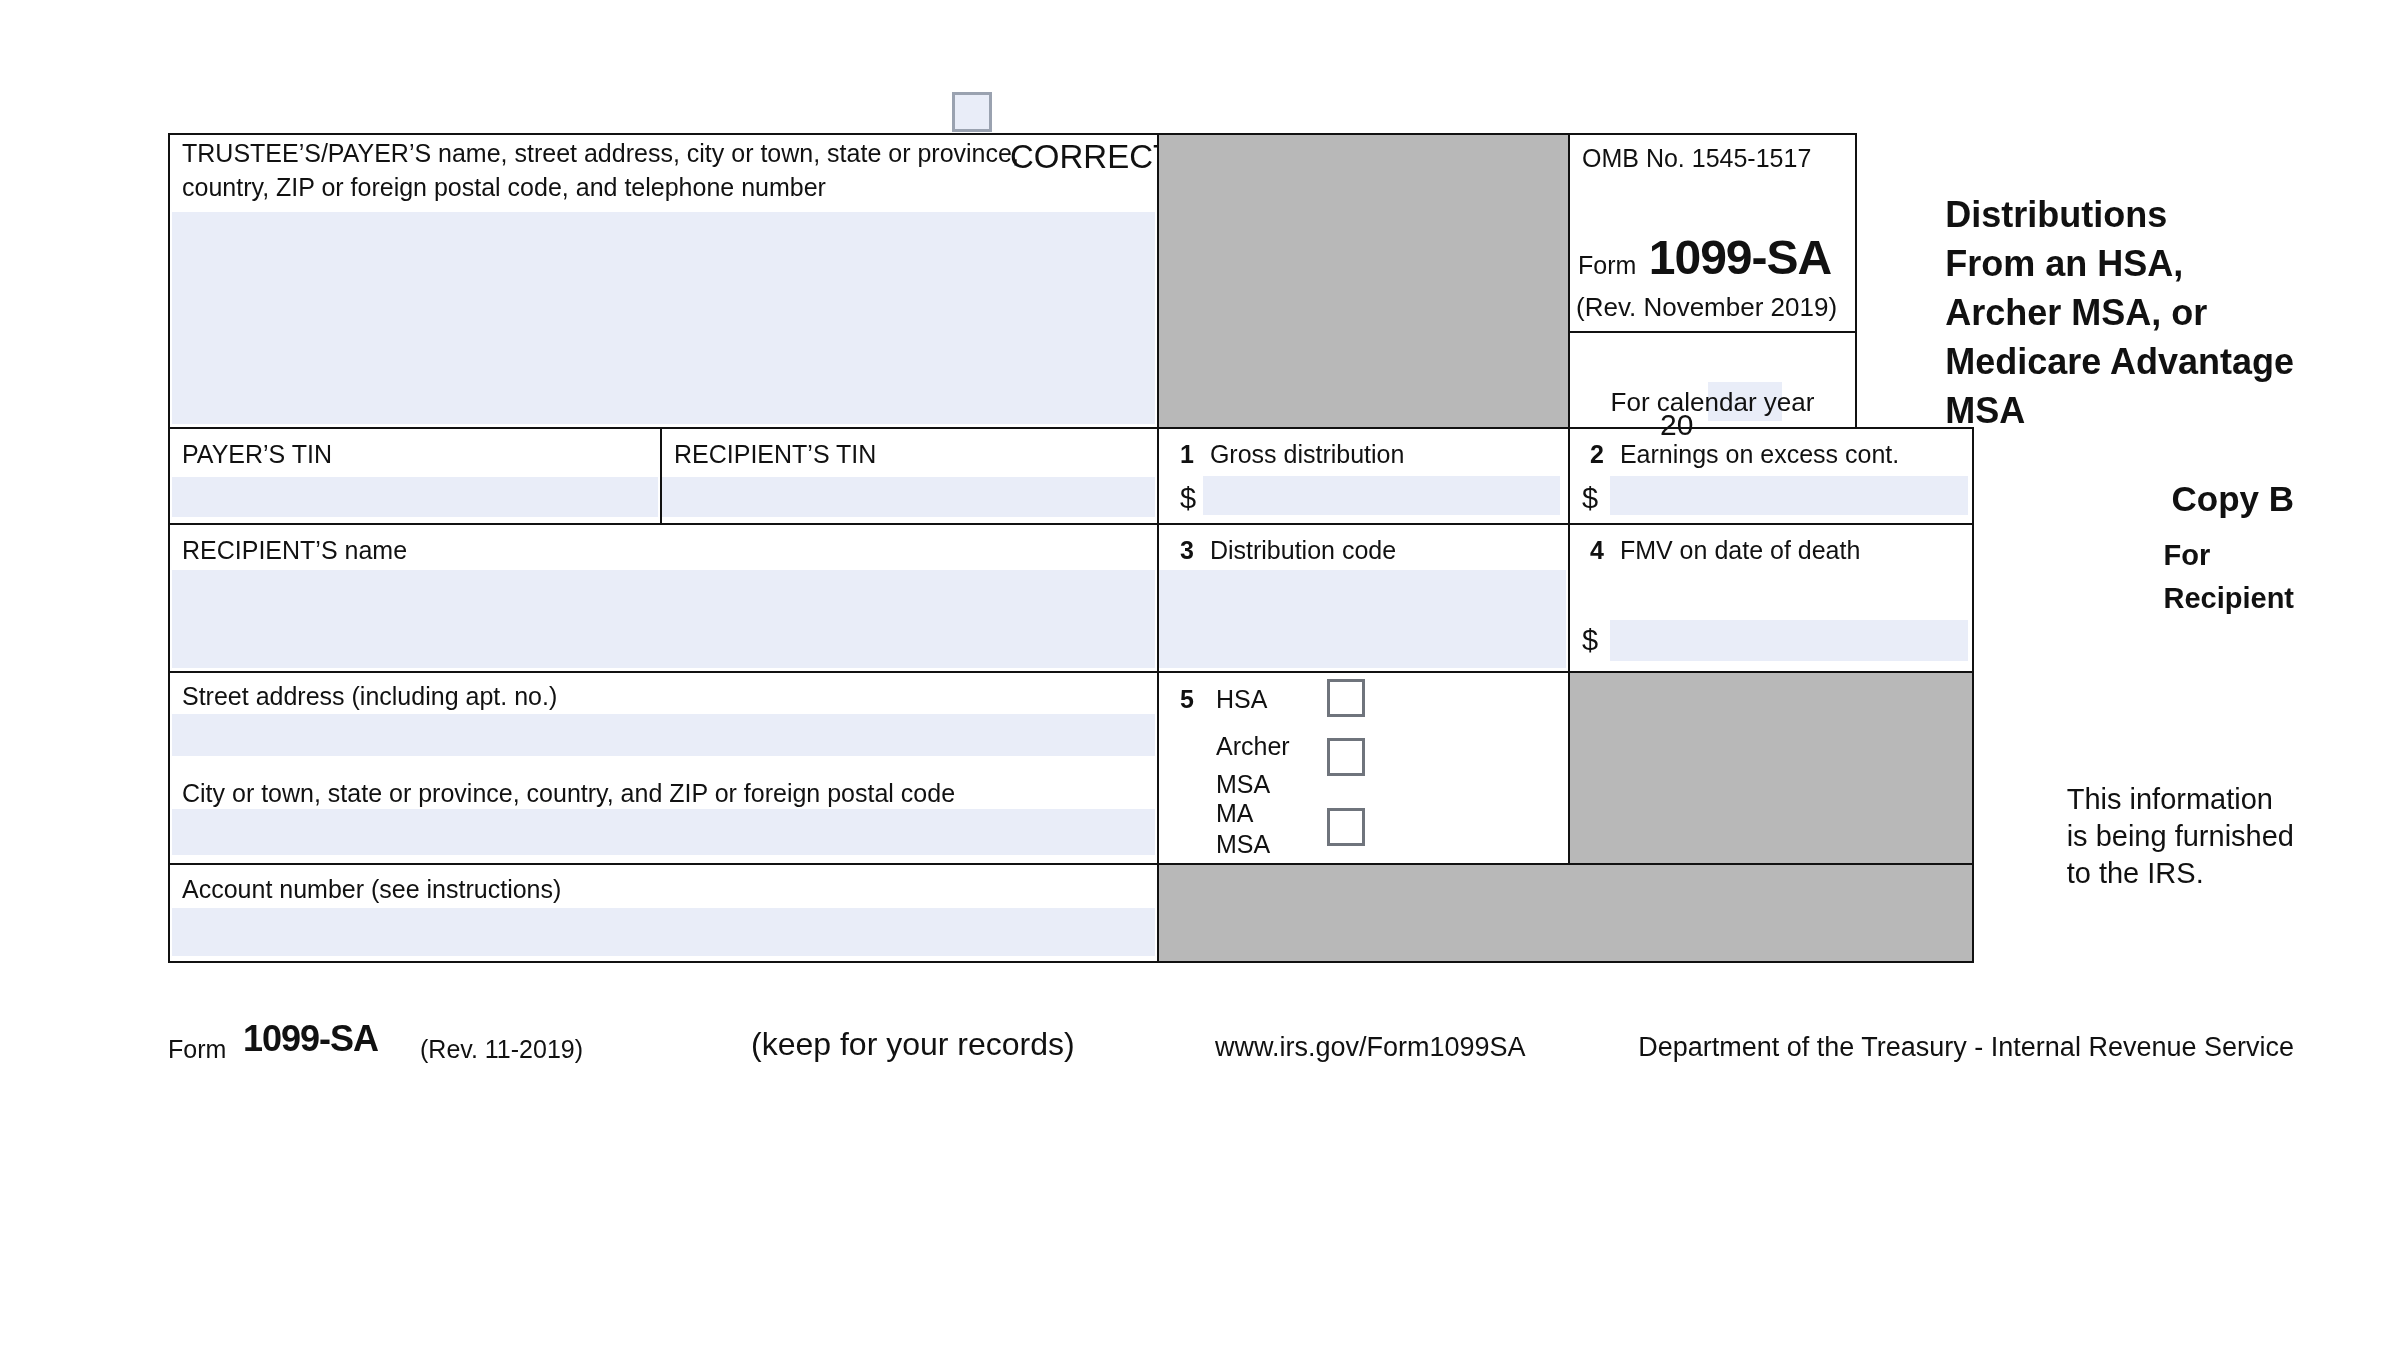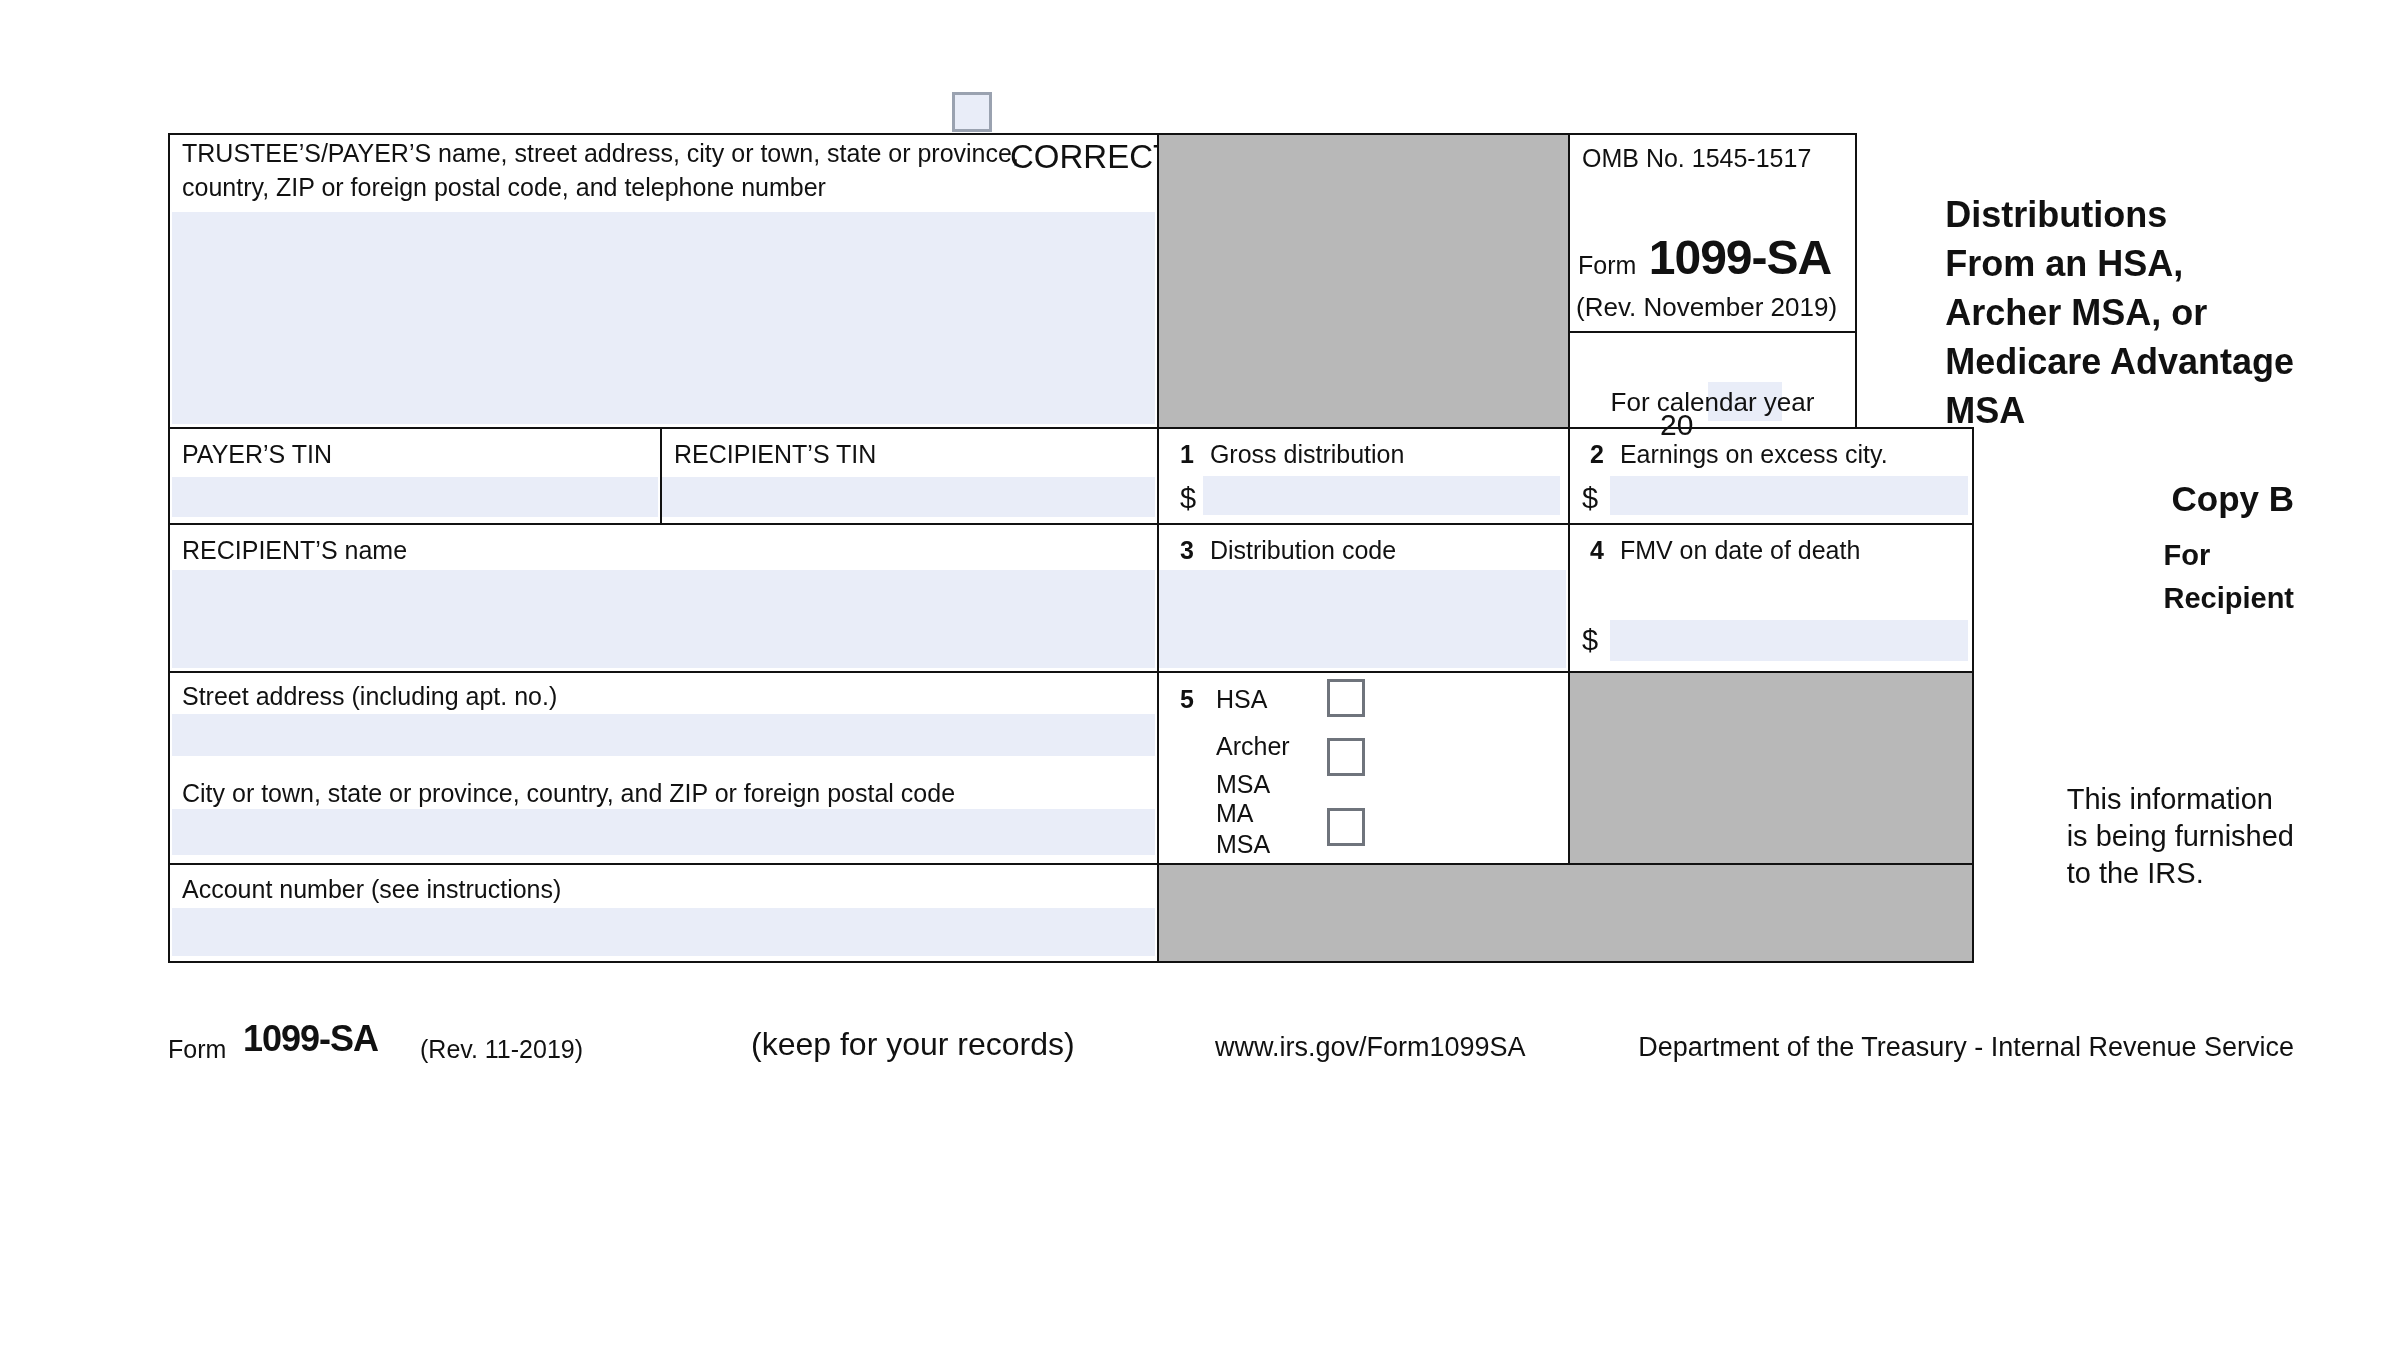--- a/index.html
+++ b/index.html
@@ -83,21 +83,21 @@
 
 <div class="lbl" style="left:182px;top:437px">PAYER’S TIN</div>
 <div class="lbl" style="left:674px;top:437px">RECIPIENT’S TIN</div>
 
 <div class="lbl" style="left:1180px;top:437px">
   <span class="boxnum">1</span><span>Gross distribution</span>
 </div>
 <div class="dollar" style="left:1180px;top:482px">$</div>
 
 <div class="lbl" style="left:1590px;top:437px">
-  <span class="boxnum">2</span><span>Earnings on excess city.</span>
+  <span class="boxnum">2</span><span>Earnings on excess cont.</span>
 </div>
 <div class="dollar" style="left:1582px;top:482px">$</div>
 
 <div class="abs rt b" style="right:106px;top:435px;font-size:35px">Copy B</div>
 <div class="abs rt b" style="right:106px;top:490px;font-size:29px;line-height:43px">
   <div>For</div>
   <div>Recipient</div>
 </div>
 
 <div class="lbl" style="left:182px;top:533px">RECIPIENT’S name</div>

